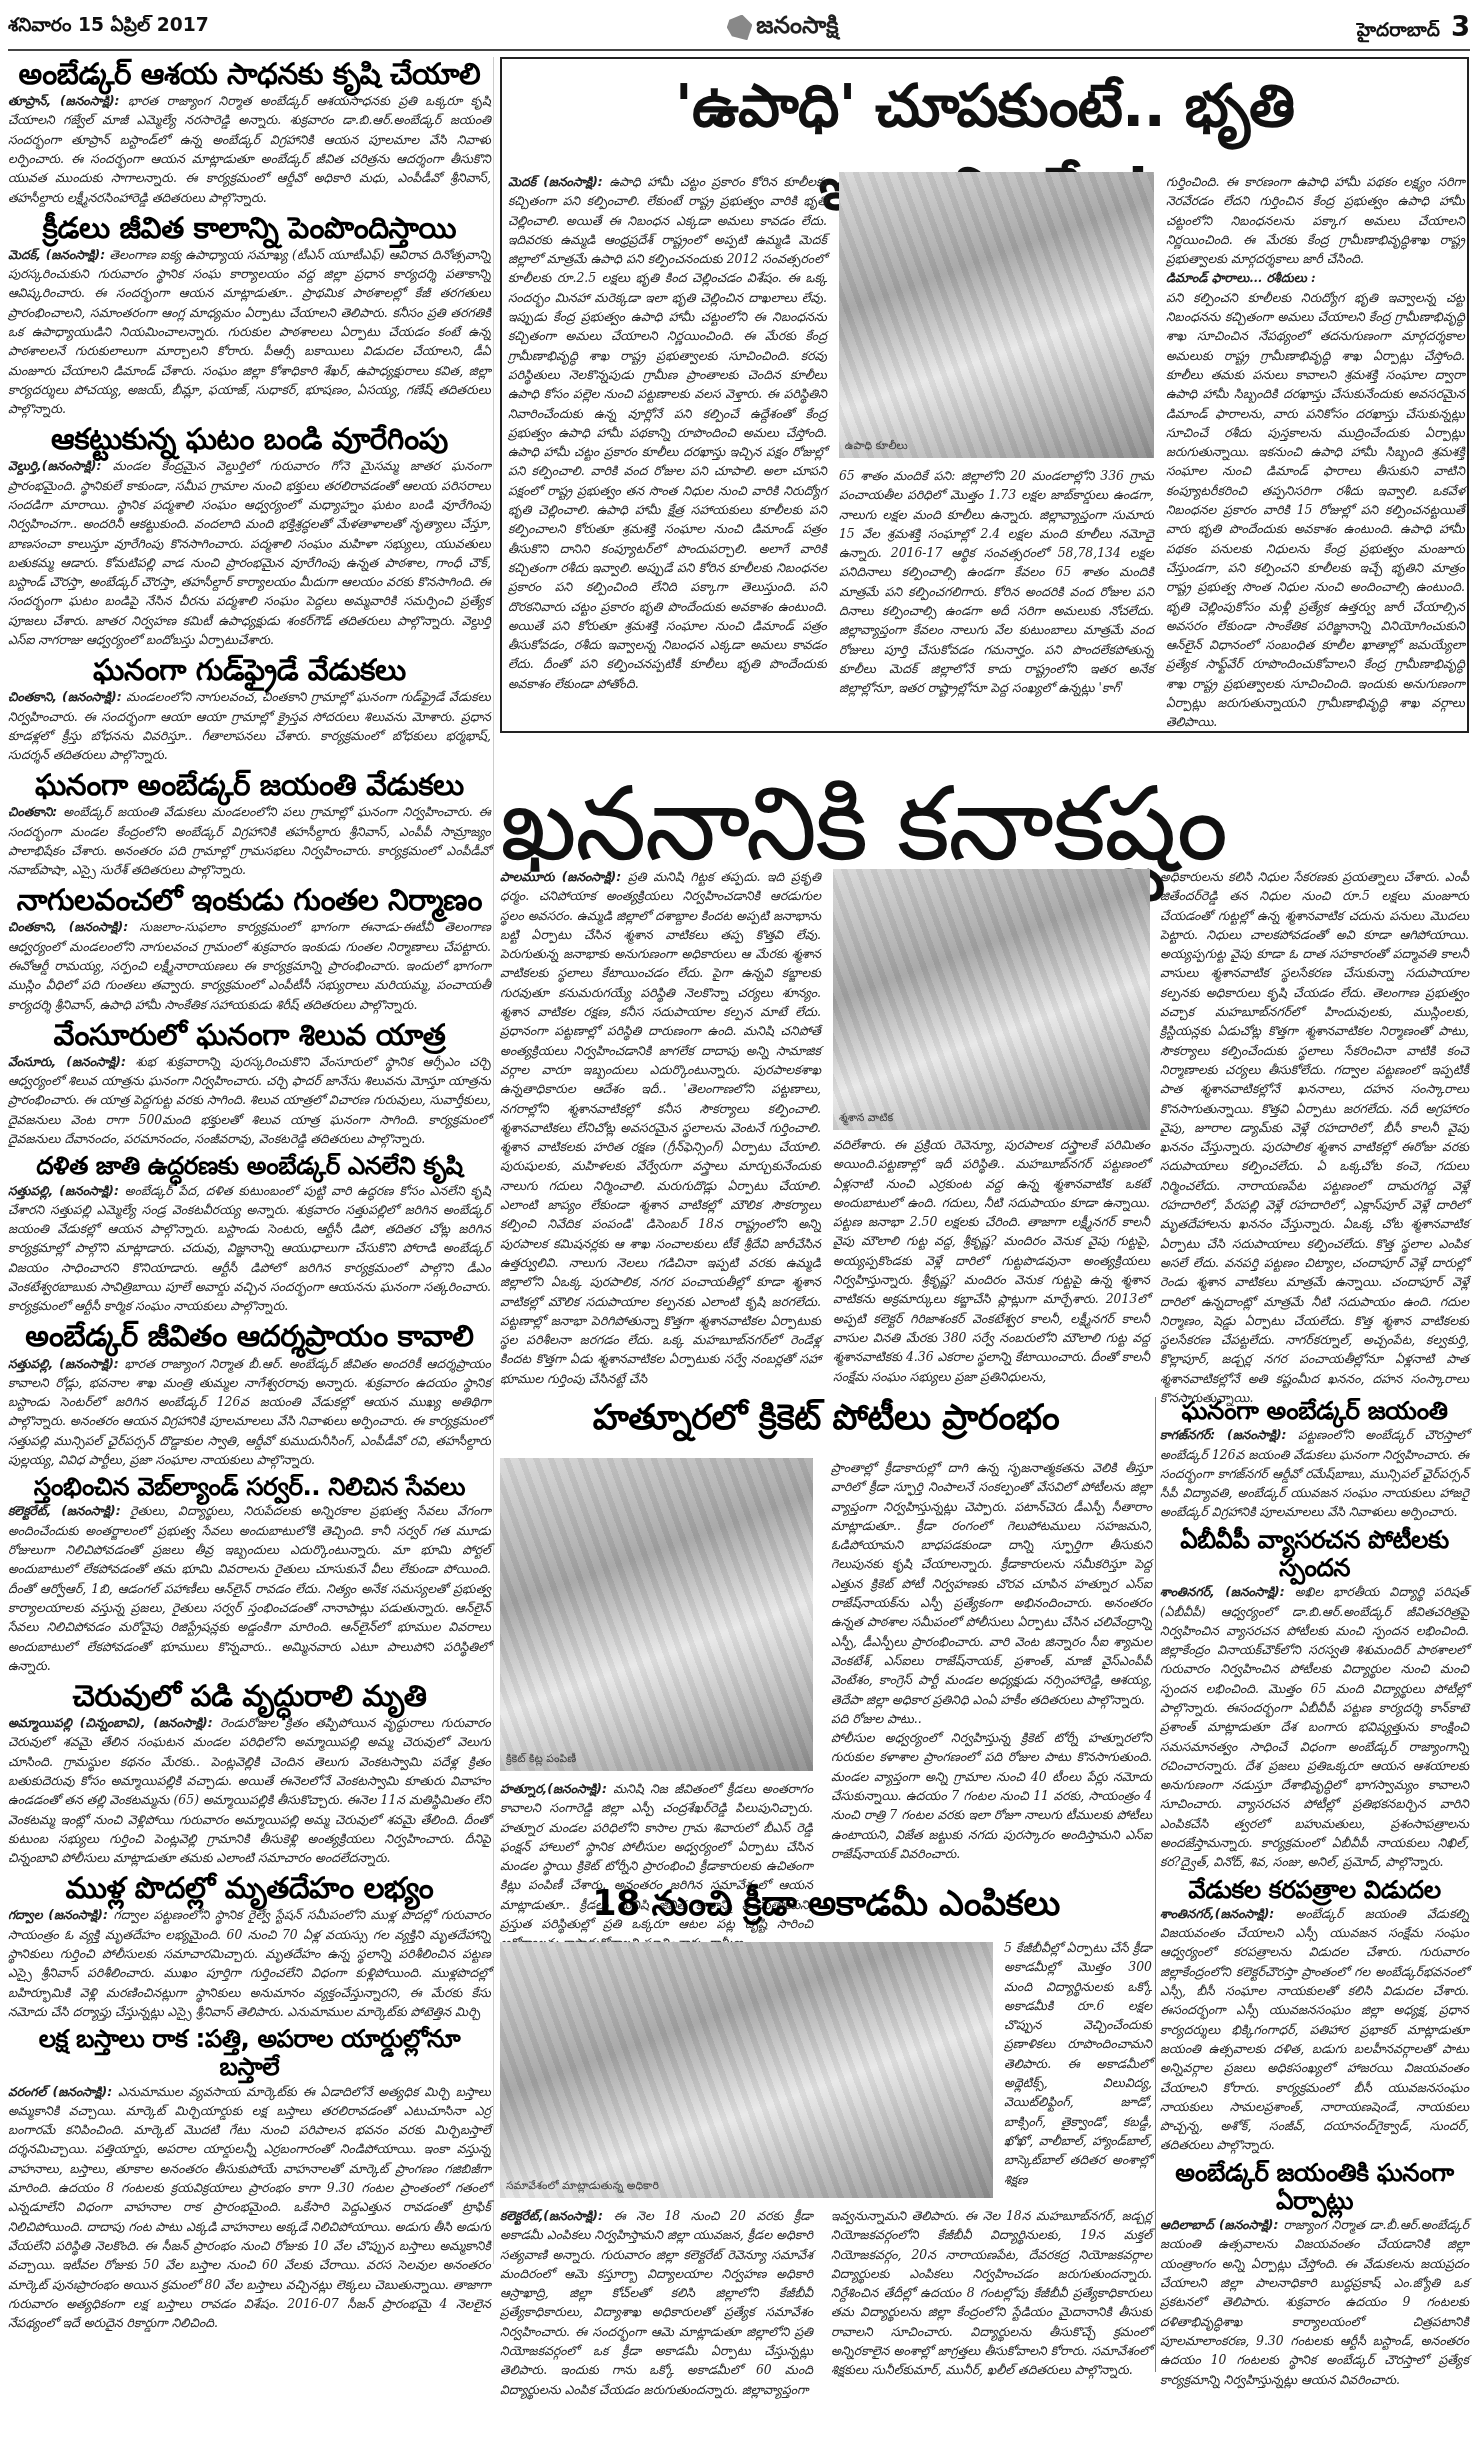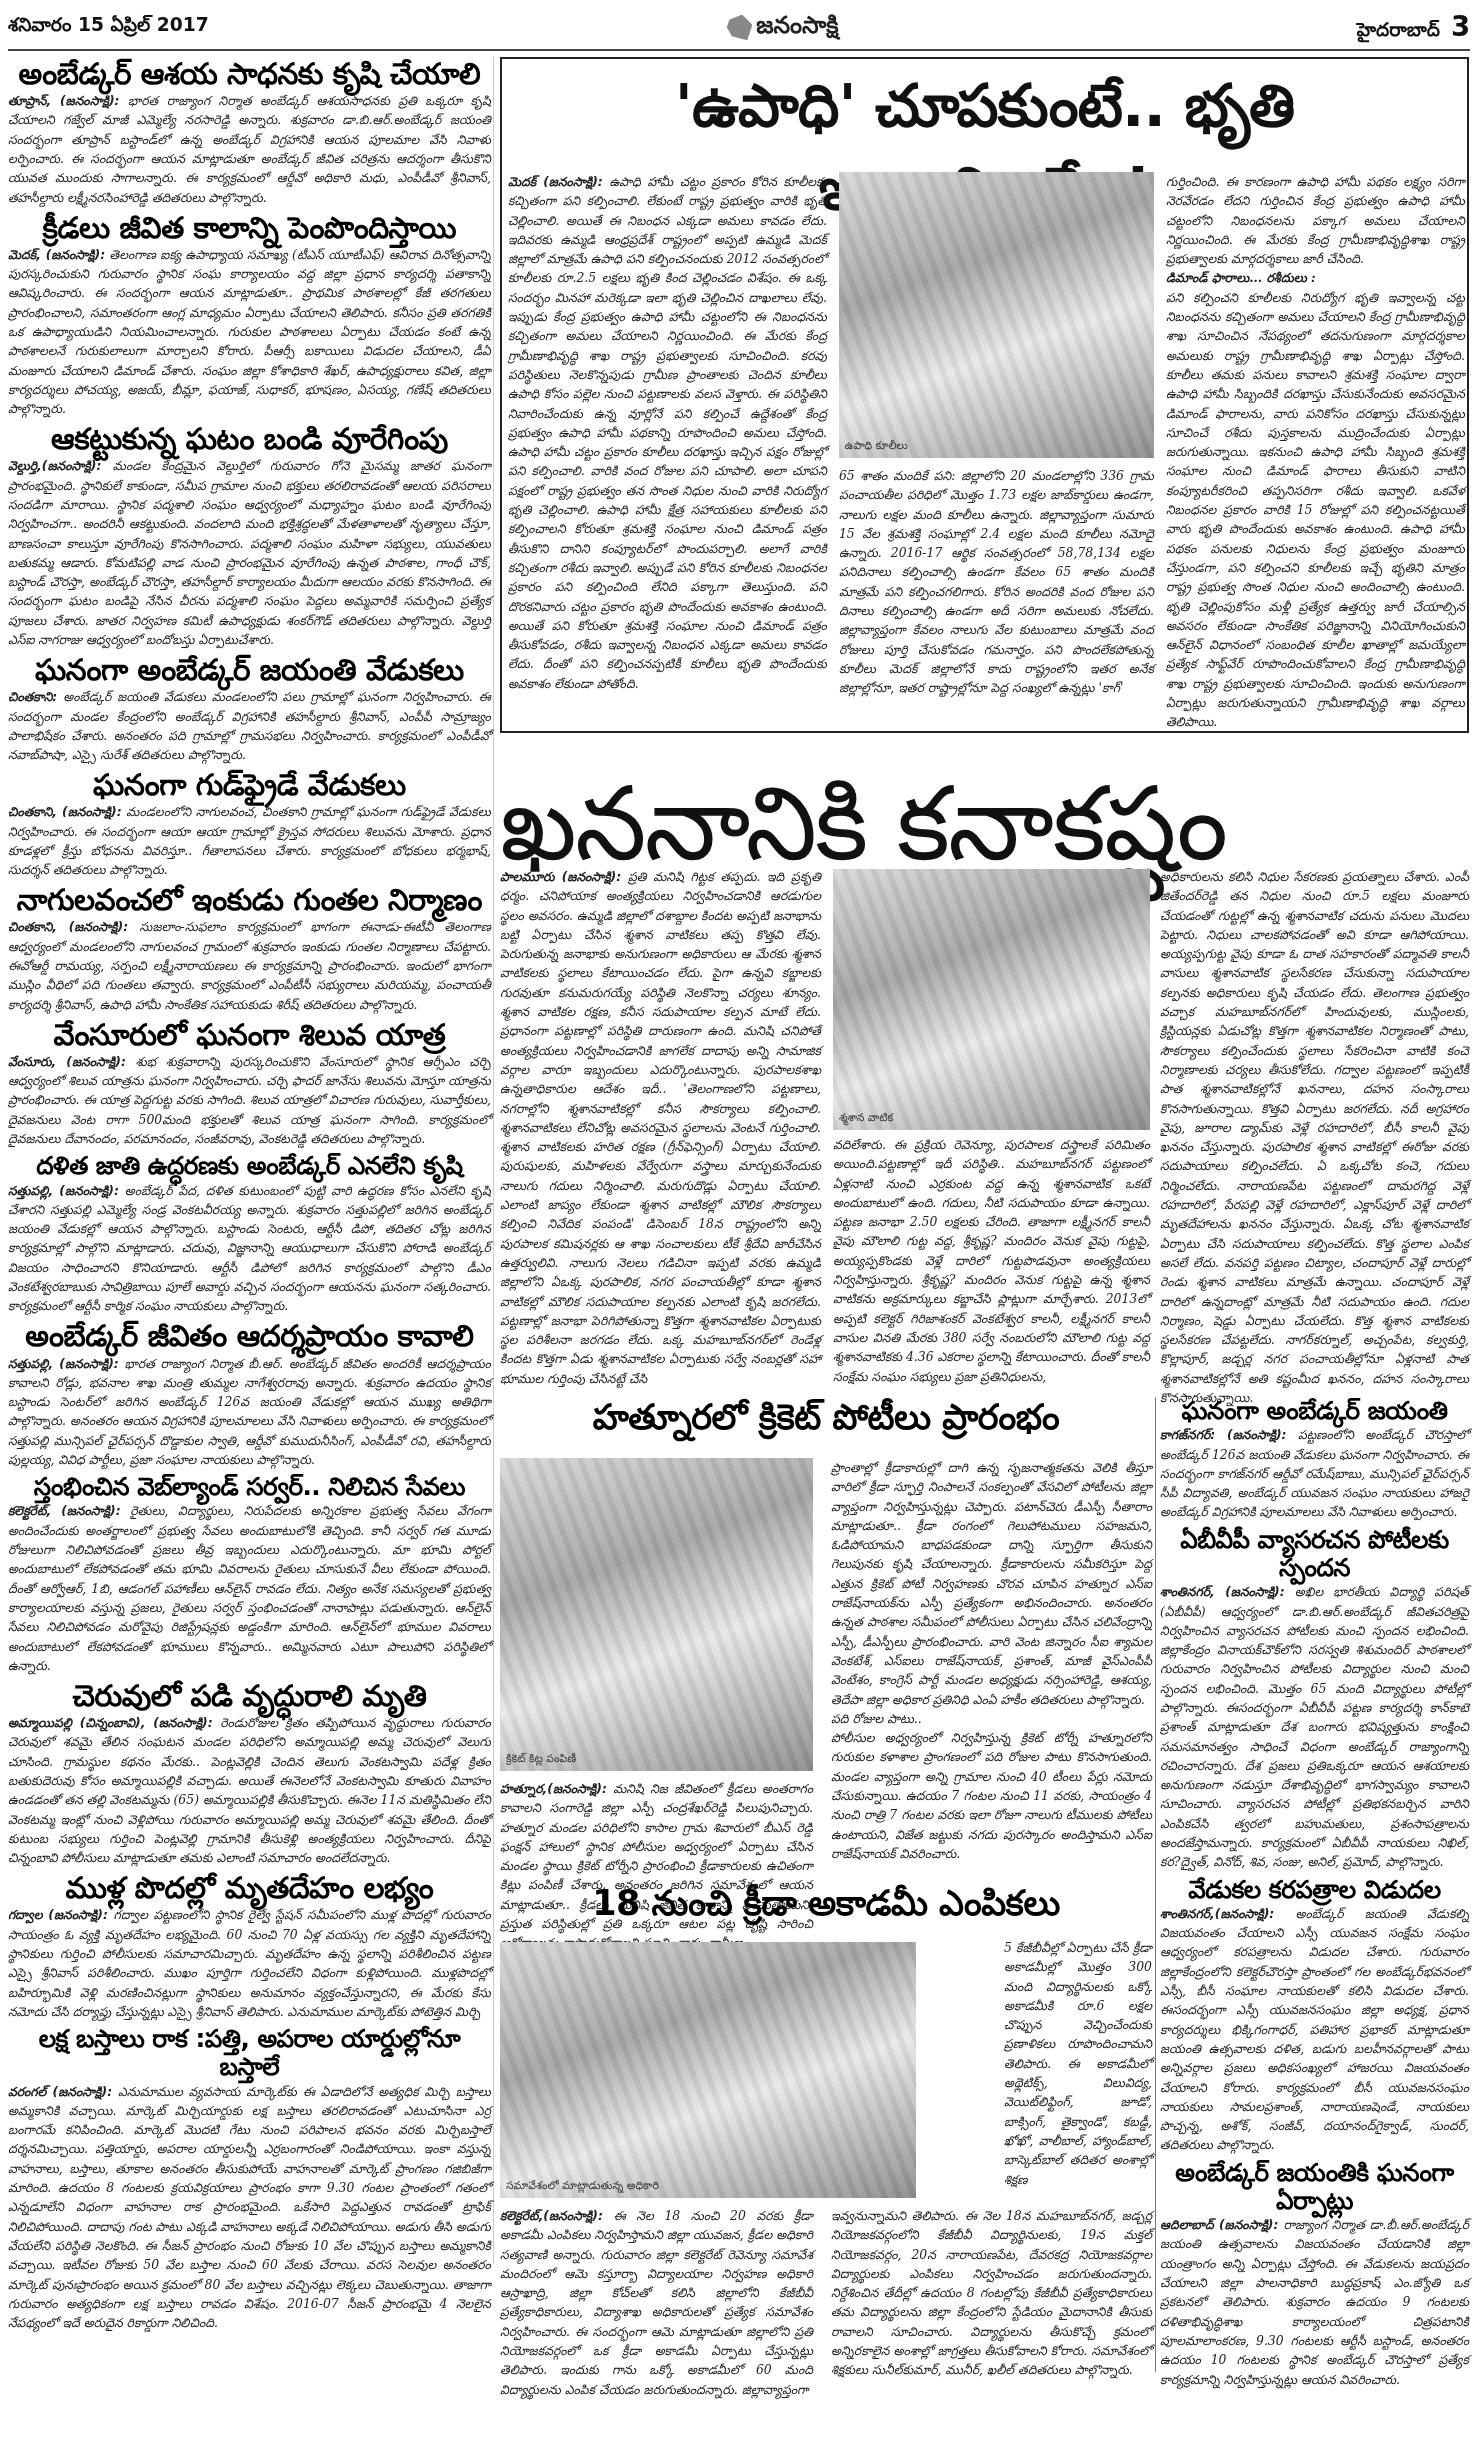--- a/index.html
+++ b/index.html
@@ -41,21 +41,21 @@
   .kh-c3 { position: absolute; left: 1160px; top: 867px; width: 309px; }
 
   .cricket { position: absolute; left: 500px; top: 1397px; width: 652px; }
   .cricket .hl { font-size: 35px; margin-bottom: 7.9px; }
   .cr-photo { position: absolute; left: 0; top: 61px; width: 313px; height: 313px; }
   .cr-c1 { position: absolute; left: 0; top: 382px; width: 313px; }
   .cr-c2 { position: absolute; left: 331px; top: 61px; width: 321px; }
 
   .academy { position: absolute; left: 500px; top: 1883px; width: 652px; }
   .academy .hl { font-size: 35px; margin-bottom: 7.9px; }
-  .ac-photo { position: absolute; left: 0; top: 59px; width: 416px; height: 256px; }
+  .ac-photo { position: absolute; left: 0; top: 59px; width: 493px; height: 256px; }
   .ac-side { position: absolute; left: 504px; top: 55px; width: 148px; }
   .ac-c1 { position: absolute; left: 0; top: 323px; width: 313px; }
   .ac-c2 { position: absolute; left: 331px; top: 323px; width: 321px; }
 
   .vrule { position: absolute; left: 1155px; top: 1397px; width: 1px; height: 975px; background: #777; }
   .vrule-l { position: absolute; left: 493px; top: 57px; width: 1px; height: 2207px; background: #ccc; }
 </style>
 </head>
 <body>
 
@@ -82,26 +82,26 @@
     </article>
     <article class="story">
       <h2 class="hl hl-m">క్రీడలు జీవిత కాలాన్ని పెంపొందిస్తాయి</h2>
       <p class="body"><span class="dl">మెదక్, (జనంసాక్షి):</span> <span>తెలంగాణ ఐక్య ఉపాధ్యాయ సమాఖ్య (టీఎస్ యూటీఎఫ్) ఆవిరావ దినోత్సవాన్ని పురస్కరించుకుని గురువారం స్థానిక సంఘ కార్యాలయం వద్ద జిల్లా ప్రధాన కార్యదర్శి పతాకాన్ని ఆవిష్కరించారు. ఈ సందర్భంగా ఆయన మాట్లాడుతూ.. ప్రాథమిక పాఠశాలల్లో కేజీ తరగతులు ప్రారంభించాలని, సమాంతరంగా ఆంగ్ల మాధ్యమం ఏర్పాటు చేయాలని తెలిపారు. కనీసం ప్రతి తరగతికి ఒక ఉపాధ్యాయుడిని నియమించాలన్నారు. గురుకుల పాఠశాలలు ఏర్పాటు చేయడం కంటే ఉన్న పాఠశాలలనే గురుకులాలుగా మార్చాలని కోరారు. పీఆర్సీ బకాయిలు విడుదల చేయాలని, డీఏ మంజూరు చేయాలని డిమాండ్ చేశారు. సంఘం జిల్లా కోశాధికారి శేఖర్, ఉపాధ్యక్షురాలు కవిత, జిల్లా కార్యదర్శులు పోచయ్య, అజయ్, బీమ్లా, ఫయాజ్, సుధాకర్, భూషణం, ఏసయ్య, గణేష్ తదితరులు పాల్గొన్నారు.</span></p>
     </article>
     <article class="story">
       <h2 class="hl hl-m">ఆకట్టుకున్న ఘటం బండి వూరేగింపు</h2>
       <p class="body"><span class="dl">వెల్దుర్తి,(జనంసాక్షి):</span> <span>మండల కేంద్రమైన వెల్దుర్తిలో గురువారం గోనె మైసమ్మ జాతర ఘనంగా ప్రారంభమైంది. స్థానికులే కాకుండా, సమీప గ్రామాల నుంచి భక్తులు తరలిరావడంతో ఆలయ పరిసరాలు సందడిగా మారాయి. స్థానిక పద్మశాలి సంఘం ఆధ్వర్యంలో మధ్యాహ్నం ఘటం బండి వూరేగింపు నిర్వహించగా.. అందరినీ ఆకట్టుకుంది. వందలాది మంది భక్తిశ్రద్ధలతో మేళతాళాలతో నృత్యాలు చేస్తూ, బాణసంచా కాలుస్తూ వూరేగింపు కొనసాగించారు. పద్మశాలి సంఘం మహిళా సభ్యులు, యువతులు బతుకమ్మ ఆడారు. కోమటిపల్లి వాడ నుంచి ప్రారంభమైన వూరేగింపు ఉన్నత పాఠశాల, గాంధీ చౌక్, బస్టాండ్ చౌరస్తా, అంబేడ్కర్ చౌరస్తా, తహసీల్దార్ కార్యాలయం మీదుగా ఆలయం వరకు కొనసాగింది. ఈ సందర్భంగా ఘటం బండిపై నేసిన చీరను పద్మశాలి సంఘం పెద్దలు అమ్మవారికి సమర్పించి ప్రత్యేక పూజలు చేశారు. జాతర నిర్వహణ కమిటీ ఉపాధ్యక్షుడు శంకర్‌గౌడ్ తదితరులు పాల్గొన్నారు. వెల్దుర్తి ఎస్ఐ నాగరాజు ఆధ్వర్యంలో బందోబస్తు ఏర్పాటుచేశారు.</span></p>
     </article>
     <article class="story">
+      <h2 class="hl hl-m">ఘనంగా గుడ్‌ఫ్రైడే వేడుకలు</h2>
+      <p class="body"><span class="dl">చింతకాని, (జనంసాక్షి):</span> <span>మండలంలోని నాగులవంచ, చింతకాని గ్రామాల్లో ఘనంగా గుడ్‌ఫ్రైడే వేడుకలు నిర్వహించారు. ఈ సందర్భంగా ఆయా ఆయా గ్రామాల్లో క్రైస్తవ సోదరులు శిలువను మోశారు. ప్రధాన కూడళ్లలో క్రీస్తు బోధనను వివరిస్తూ.. గీతాలాపనలు చేశారు. కార్యక్రమంలో బోధకులు భర్మభాష్, సుదర్శన్ తదితరులు పాల్గొన్నారు.</span></p>
+    </article>
+    <article class="story">
       <h2 class="hl hl-m">ఘనంగా అంబేడ్కర్ జయంతి వేడుకలు</h2>
       <p class="body"><span class="dl">చింతకాని:</span> <span>అంబేడ్కర్ జయంతి వేడుకలు మండలంలోని పలు గ్రామాల్లో ఘనంగా నిర్వహించారు. ఈ సందర్భంగా మండల కేంద్రంలోని అంబేడ్కర్ విగ్రహానికి తహసీల్దారు శ్రీనివాస్, ఎంపీపీ సామ్రాజ్యం పాలాభిషేకం చేశారు. అనంతరం పది గ్రామాల్లో గ్రామసభలు నిర్వహించారు. కార్యక్రమంలో ఎంపీడీవో నవాబ్‌పాషా, ఎస్సై సురేశ్ తదితరులు పాల్గొన్నారు.</span></p>
-    </article>
-    <article class="story">
-      <h2 class="hl hl-m">ఘనంగా గుడ్‌ఫ్రైడే వేడుకలు</h2>
-      <p class="body"><span class="dl">చింతకాని, (జనంసాక్షి):</span> <span>మండలంలోని నాగులవంచ, చింతకాని గ్రామాల్లో ఘనంగా గుడ్‌ఫ్రైడే వేడుకలు నిర్వహించారు. ఈ సందర్భంగా ఆయా ఆయా గ్రామాల్లో క్రైస్తవ సోదరులు శిలువను మోశారు. ప్రధాన కూడళ్లలో క్రీస్తు బోధనను వివరిస్తూ.. గీతాలాపనలు చేశారు. కార్యక్రమంలో బోధకులు భర్మభాష్, సుదర్శన్ తదితరులు పాల్గొన్నారు.</span></p>
     </article>
     <article class="story">
       <h2 class="hl hl-m">నాగులవంచలో ఇంకుడు గుంతల నిర్మాణం</h2>
       <p class="body"><span class="dl">చింతకాని, (జనంసాక్షి):</span> <span>సుజలాం-సుఫలాం కార్యక్రమంలో భాగంగా ఈనాడు-ఈటీవీ తెలంగాణ ఆధ్వర్యంలో మండలంలోని నాగులవంచ గ్రామంలో శుక్రవారం ఇంకుడు గుంతల నిర్మాణాలు చేపట్టారు. ఈవోఆర్డీ రామయ్య, సర్పంచి లక్ష్మీనారాయణలు ఈ కార్యక్రమాన్ని ప్రారంభించారు. ఇందులో భాగంగా ముస్లిం వీధిలో పది గుంతలు తవ్వారు. కార్యక్రమంలో ఎంపీటీసీ సభ్యురాలు మరియమ్మ, పంచాయతీ కార్యదర్శి శ్రీనివాస్, ఉపాధి హామీ సాంకేతిక సహాయకుడు శిరీష్ తదితరులు పాల్గొన్నారు.</span></p>
     </article>
     <article class="story">
       <h2 class="hl hl-m">వేంసూరులో ఘనంగా శిలువ యాత్ర</h2>
       <p class="body"><span class="dl">వేంసూరు, (జనంసాక్షి):</span> <span>శుభ శుక్రవారాన్ని పురస్కరించుకొని వేంసూరులో స్థానిక ఆర్సీఎం చర్చి ఆధ్వర్యంలో శిలువ యాత్రను ఘనంగా నిర్వహించారు. చర్చి ఫాదర్ జానేసు శిలువను మోస్తూ యాత్రను ప్రారంభించారు. ఈ యాత్ర పెద్దగుట్ట వరకు సాగింది. శిలువ యాత్రలో విచారణ గురువులు, సువార్తీకులు, దైవజనులు వెంట రాగా 500మంది భక్తులతో శిలువ యాత్ర ఘనంగా సాగింది. కార్యక్రమంలో దైవజనులు దేవానందం, పరమానందం, సంజీవరావు, వెంకటరెడ్డి తదితరులు పాల్గొన్నారు.</span></p>
     </article>
     <article class="story">

